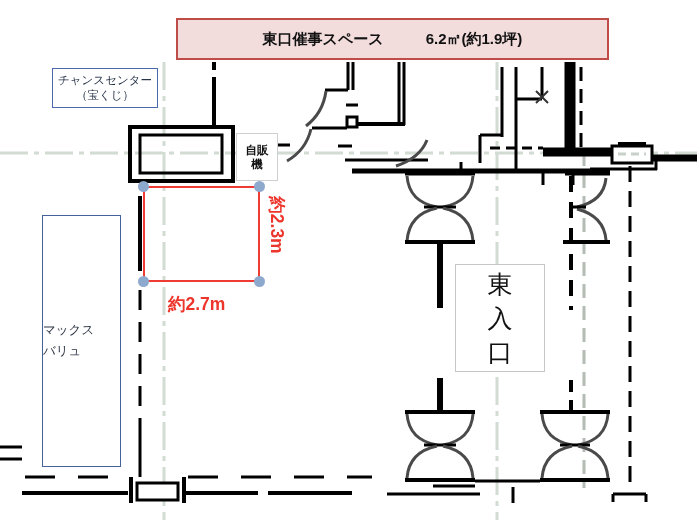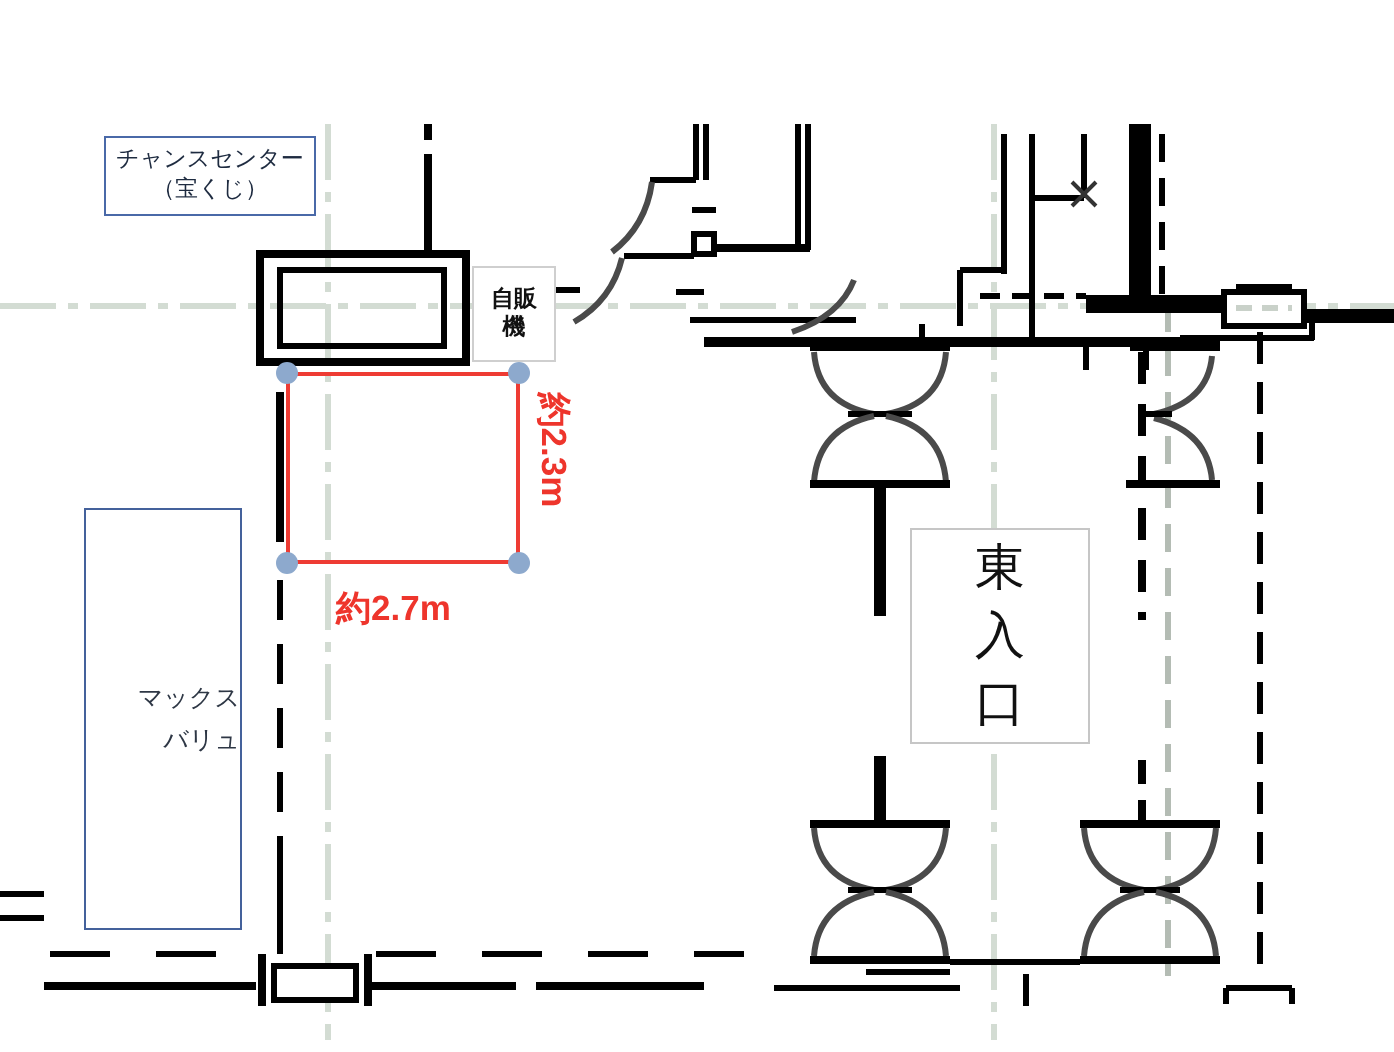--- a/index.html
+++ b/index.html
@@ -21,24 +21,24 @@
           align-items:center;justify-content:center;
           font-size:11.5px;line-height:15px;color:#1e2b40;}
 
   
   .vendlabel{left:236px;top:133px;width:42px;height:48px;background:#fff;
           border:1.5px solid #cfcfcf;display:flex;flex-direction:column;
           align-items:center;justify-content:center;
           font-size:11.5px;font-weight:bold;line-height:14px;color:#111;}
 
   
-  .maxvalu{left:42px;top:215px;width:79px;height:211px;background:#fff;
+  .maxvalu{left:42px;top:215px;width:79px;height:252px;background:#fff;
           border:1.5px solid #44619b;display:flex;flex-direction:column;
-          align-items:flex-end;justify-content:center;
-          font-size:12.5px;line-height:21px;color:#2e3745;margin-top:39px;}
+          align-items:flex-start;justify-content:center;
+          font-size:12.5px;line-height:21px;color:#2e3745;}
 
   
   .eastgate{left:455px;top:264px;width:90px;height:108px;background:#fff;
           border:1.5px solid #c6c6c6;display:flex;flex-direction:column;
           align-items:center;justify-content:center;
           font-size:25px;line-height:34px;color:#111;}
 
   
   .redrect{left:143px;top:186px;width:117px;height:96px;
           border:2.5px solid #ee3b33;background:transparent;}
@@ -162,20 +162,24 @@
       <path d="M185,493 H258 M268,493 H352" stroke-width="4"></path>
       <path d="M387,494 H480" stroke-width="3"></path>
       <path d="M131,477 V503 M184,477 V503" stroke-width="4"></path>
       <rect x="137" y="483" width="41" height="17" stroke-width="3" fill="#fff"></rect>
       <path d="M513,487 V503" stroke-width="3"></path>
       <path d="M630,166 V486" stroke-width="3" stroke-dasharray="16 9"></path>
       <path d="M613,494 H646 M613,494 V502 M646,494 V502" stroke-width="3"></path>
     </g>
   </svg>
 
+  <div class="overlay banner">
+    <span>東口催事スペース</span>
+    <span>6.2㎡(約1.9坪)</span>
+  </div>
 
   <div class="overlay vendlabel">
     <span>自販</span>
     <span>機</span>
   </div>
 
   <div class="overlay chance">
     <span>チャンスセンター</span>
     <span>（宝くじ）</span>
   </div>

